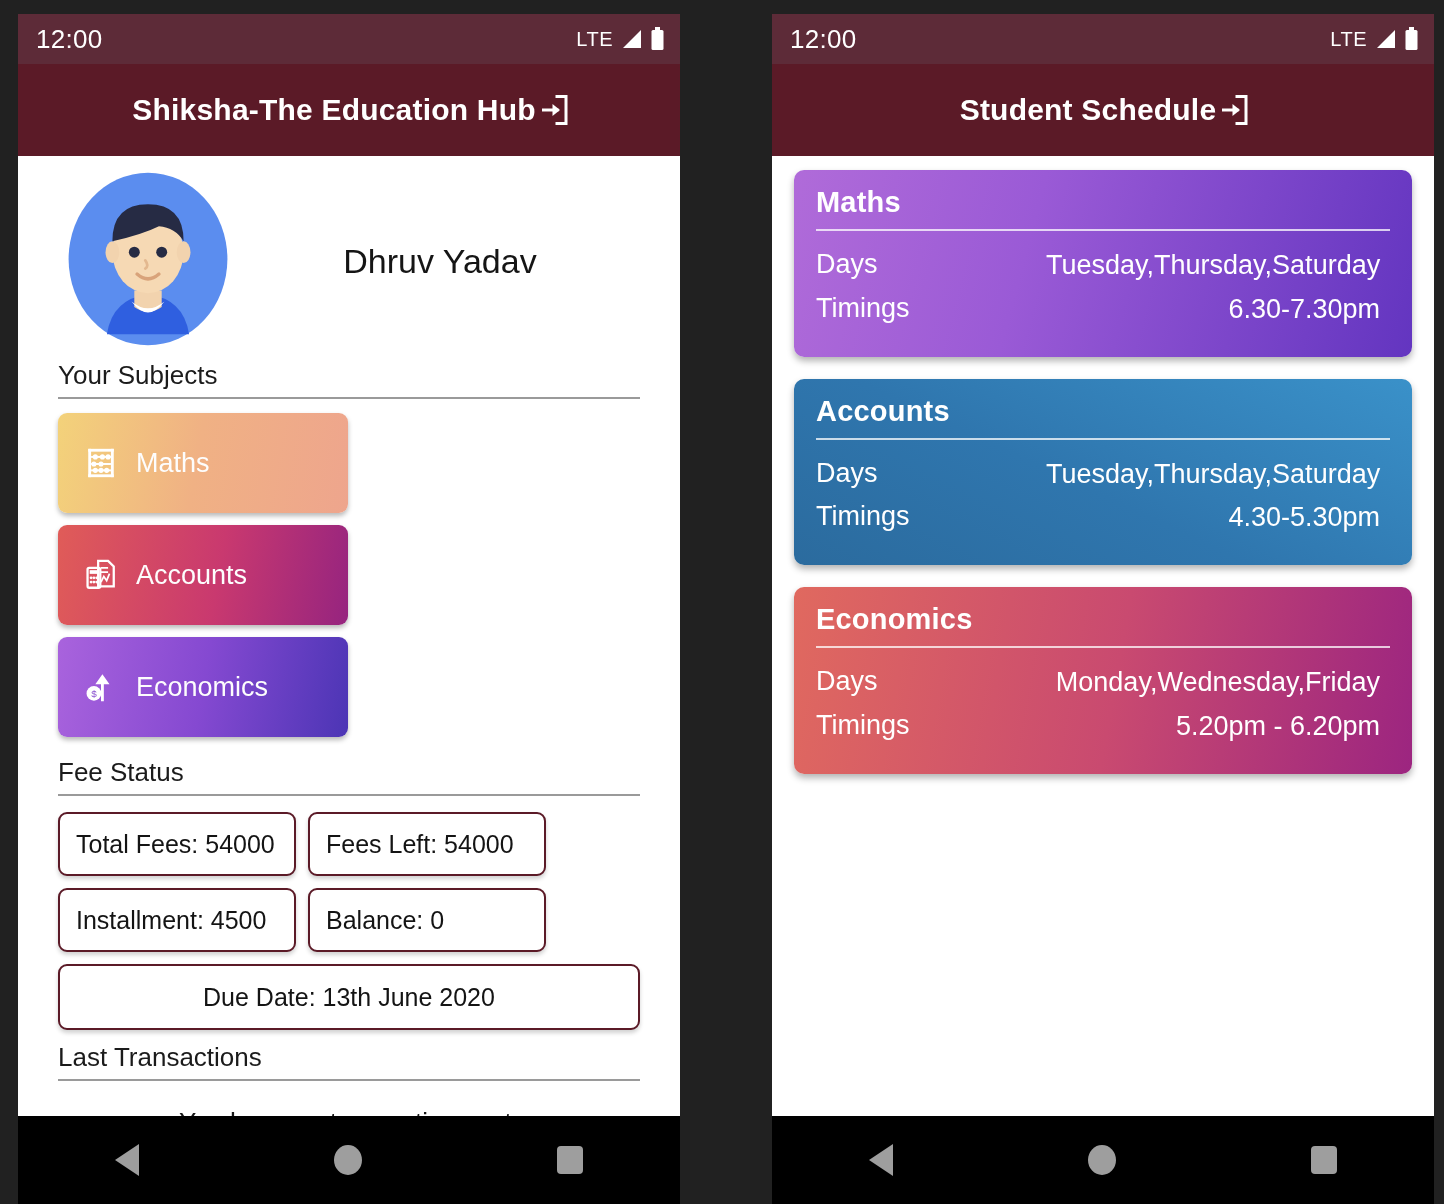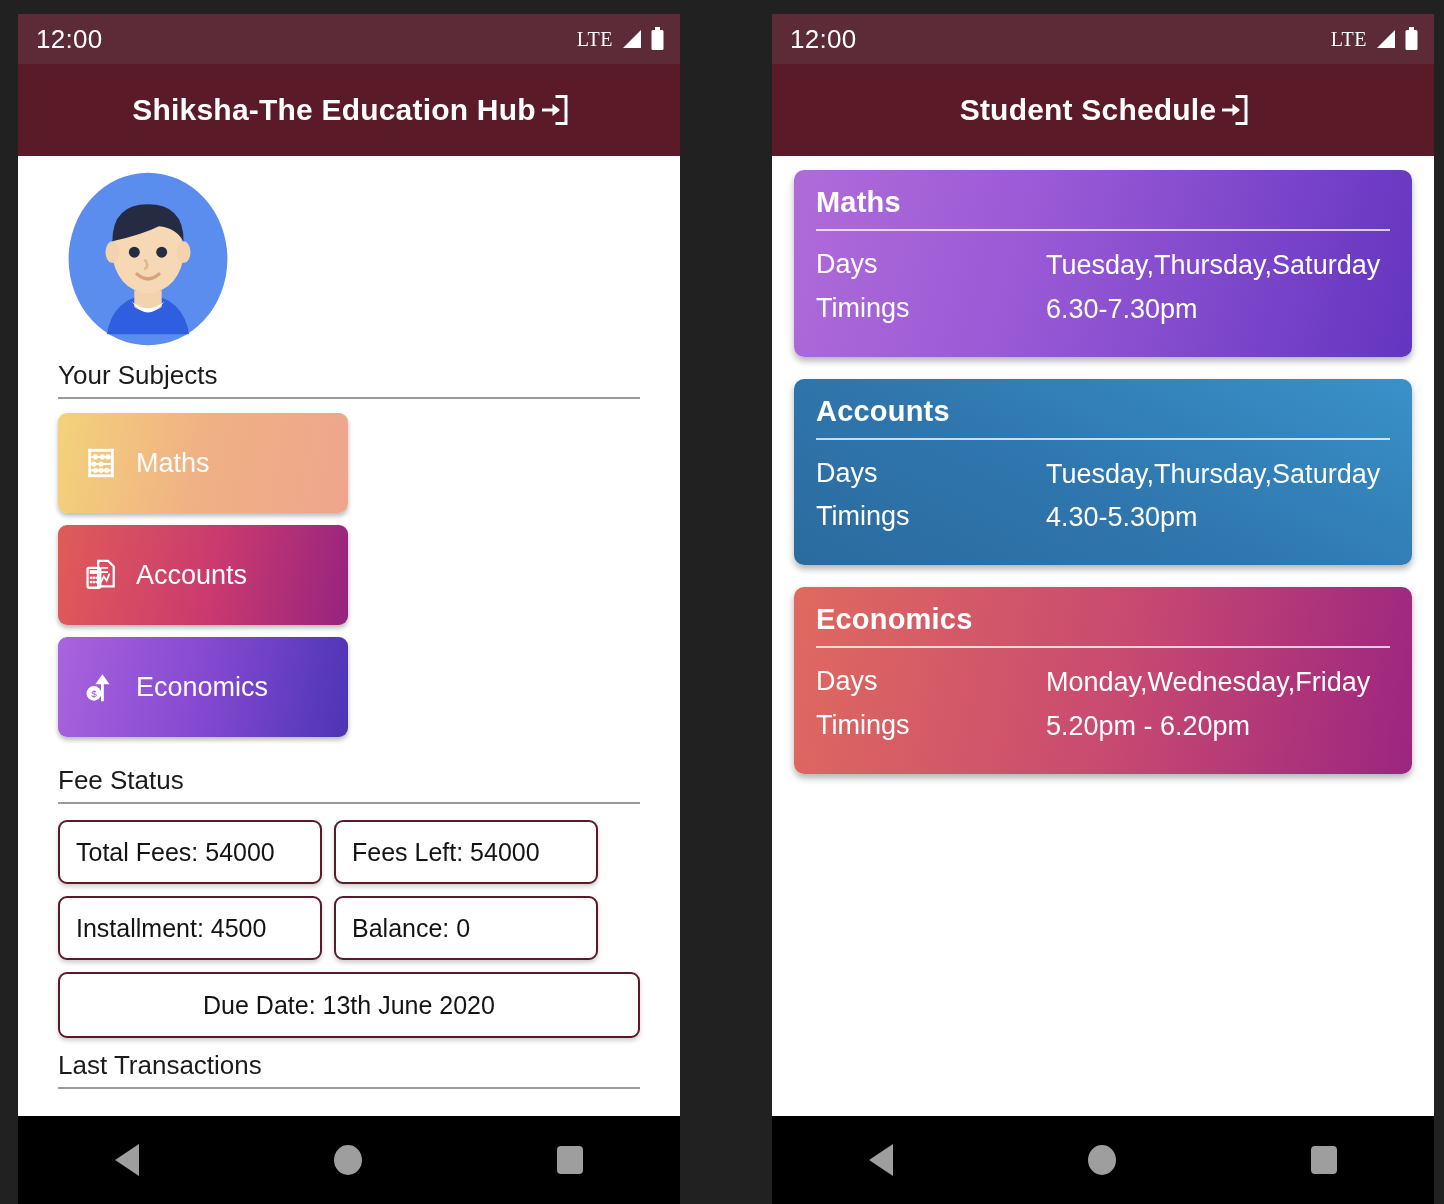--- a/index.html
+++ b/index.html
@@ -31,21 +31,21 @@
     height: 50px;
     background: #5d2b38;
     color: #ffffff;
     display: flex;
     align-items: center;
     justify-content: space-between;
     padding: 0 16px 0 18px;
     flex: none;
   }
   .statusbar .clock { font-size: 26px; letter-spacing: .3px; }
-  .status-right { display: flex; align-items: center; gap: 8px; font-family: Liberation Serif, serif; }
+  .status-right { display: flex; align-items: center; gap: 8px; }
   .status-right .lte { font-size: 20px; letter-spacing: .5px; }
   .sig { width: 22px; height: 20px; }
   .batt { width: 13px; height: 24px; }
 
   
   .appbar {
     height: 92px;
     background: #5b1a27;
     display: flex;
     align-items: center;
@@ -127,21 +127,21 @@
     border: 2px solid #5b1a27;
     border-radius: 9px;
     height: 64px;
     display: flex; align-items: center;
     padding-left: 16px;
     font-size: 25px;
     color: #141414;
     background: #fff;
     box-shadow: 0 3px 4px rgba(0,0,0,.18);
   }
-  .fee-half { width: 264px; }
+  .fee-half { width: 238px; }
   .fee-full { width: 649px; justify-content: center; padding-left: 0; height: 66px;}
 
   .empty-note {
     text-align: center;
     font-size: 26px;
     color: #171717;
     margin-top: 26px;
   }
 
   
@@ -149,21 +149,21 @@
     border-radius: 10px;
     padding: 16px 22px 20px 22px;
     margin-bottom: 22px;
     color: #fff;
     box-shadow: 0 4px 7px rgba(0,0,0,.30);
   }
   .sched-card .sc-title { font-size: 29px; font-weight: bold; letter-spacing:.2px; }
   .sched-card .sc-rule { height: 2px; background: rgba(255,255,255,.75); margin: 10px 0 18px 0; }
   .sc-row { display: flex; align-items: flex-start; margin-bottom: 10px; }
   .sc-key { width: 230px; font-size: 27px; flex: none; }
-  .sc-val { flex: 1; font-size: 27px; text-align: left; line-height: 1.25; padding-right: 10px;}
+  .sc-val { flex: 1; font-size: 27px; text-align: right; line-height: 1.25; padding-right: 10px;}
   .sc-maths-g { background: linear-gradient(105deg,#b06bd9 0%,#9a5ad6 38%,#6335c0 100%); }
   .sc-accounts-g { background: linear-gradient(25deg,#2b6b9e 0%,#2f76ae 45%,#3a91c9 100%); }
   .sc-economics-g { background: linear-gradient(100deg,#e0695f 0%,#c94a70 52%,#9c2580 100%); }
 
   
   .bottomnav {
     height: 86px;
     background: #ffffff;
     border-top: 1px solid #e8e8e8;
     display: flex;
@@ -234,20 +234,21 @@
           <ellipse cx="60" cy="60" rx="26" ry="30" fill="#f6d9b4"></ellipse>
           <ellipse cx="34" cy="60" rx="5" ry="8" fill="#f2d3ae"></ellipse>
           <ellipse cx="86" cy="60" rx="5" ry="8" fill="#f2d3ae"></ellipse>
           <path d="M34 52 q0-27 26-27 q26 0 26 27 q-6-10 -18-11 q-12 6 -34 11 z" fill="#262b44"></path>
           <circle cx="50" cy="60" r="4" fill="#262b44"></circle>
           <circle cx="70" cy="60" r="4" fill="#262b44"></circle>
           <path d="M52 76 q8 7 16 0" fill="none" stroke="#d9a37a" stroke-width="2.5" stroke-linecap="round"></path>
           <path d="M58 66 q3 4 0 6" fill="none" stroke="#e3b88f" stroke-width="2" stroke-linecap="round"></path>
         </svg>
         <div class="welcome-text">
+          <div class="uname">Dhruv Yadav</div>
         </div>
       </div>
 
       <div class="section-head">Your Subjects</div>
       <div class="section-rule"></div>
 
       <div class="subject-grid">
         <div class="subject-card sc-maths">
           <svg class="subj-ico" viewBox="0 0 24 24">
             <rect x="3" y="2" width="2" height="20" fill="#fff"></rect>
@@ -289,21 +290,21 @@
         <div class="subject-card sc-economics">
           <svg class="subj-ico" viewBox="0 0 24 24">
             <path d="M14 22 V10 h4 L13 3 L8 10 h4 v12 z" fill="#fff"></path>
             <circle cx="7" cy="16.5" r="5.2" fill="#fff"></circle>
             <text x="7" y="19.4" font-size="7" font-family="Liberation Sans, sans-serif" text-anchor="middle" fill="#8a52cf">$</text>
           </svg>
           <span class="slabel">Economics</span>
         </div>
       </div>
 
-      <div class="section-head" style="margin-top:28px">Fee Status</div>
+      <div class="section-head" style="margin-top:20px">Fee Status</div>
       <div class="section-rule"></div>
 
       <div class="fee-grid">
         <div class="fee-box fee-half">Total Fees: 54000</div>
         <div class="fee-box fee-half">Fees Left: 54000</div>
         <div class="fee-box fee-half">Installment: 4500</div>
         <div class="fee-box fee-half">Balance: 0</div>
         <div class="fee-box fee-full">Due Date: 13th June 2020</div>
       </div>
 

